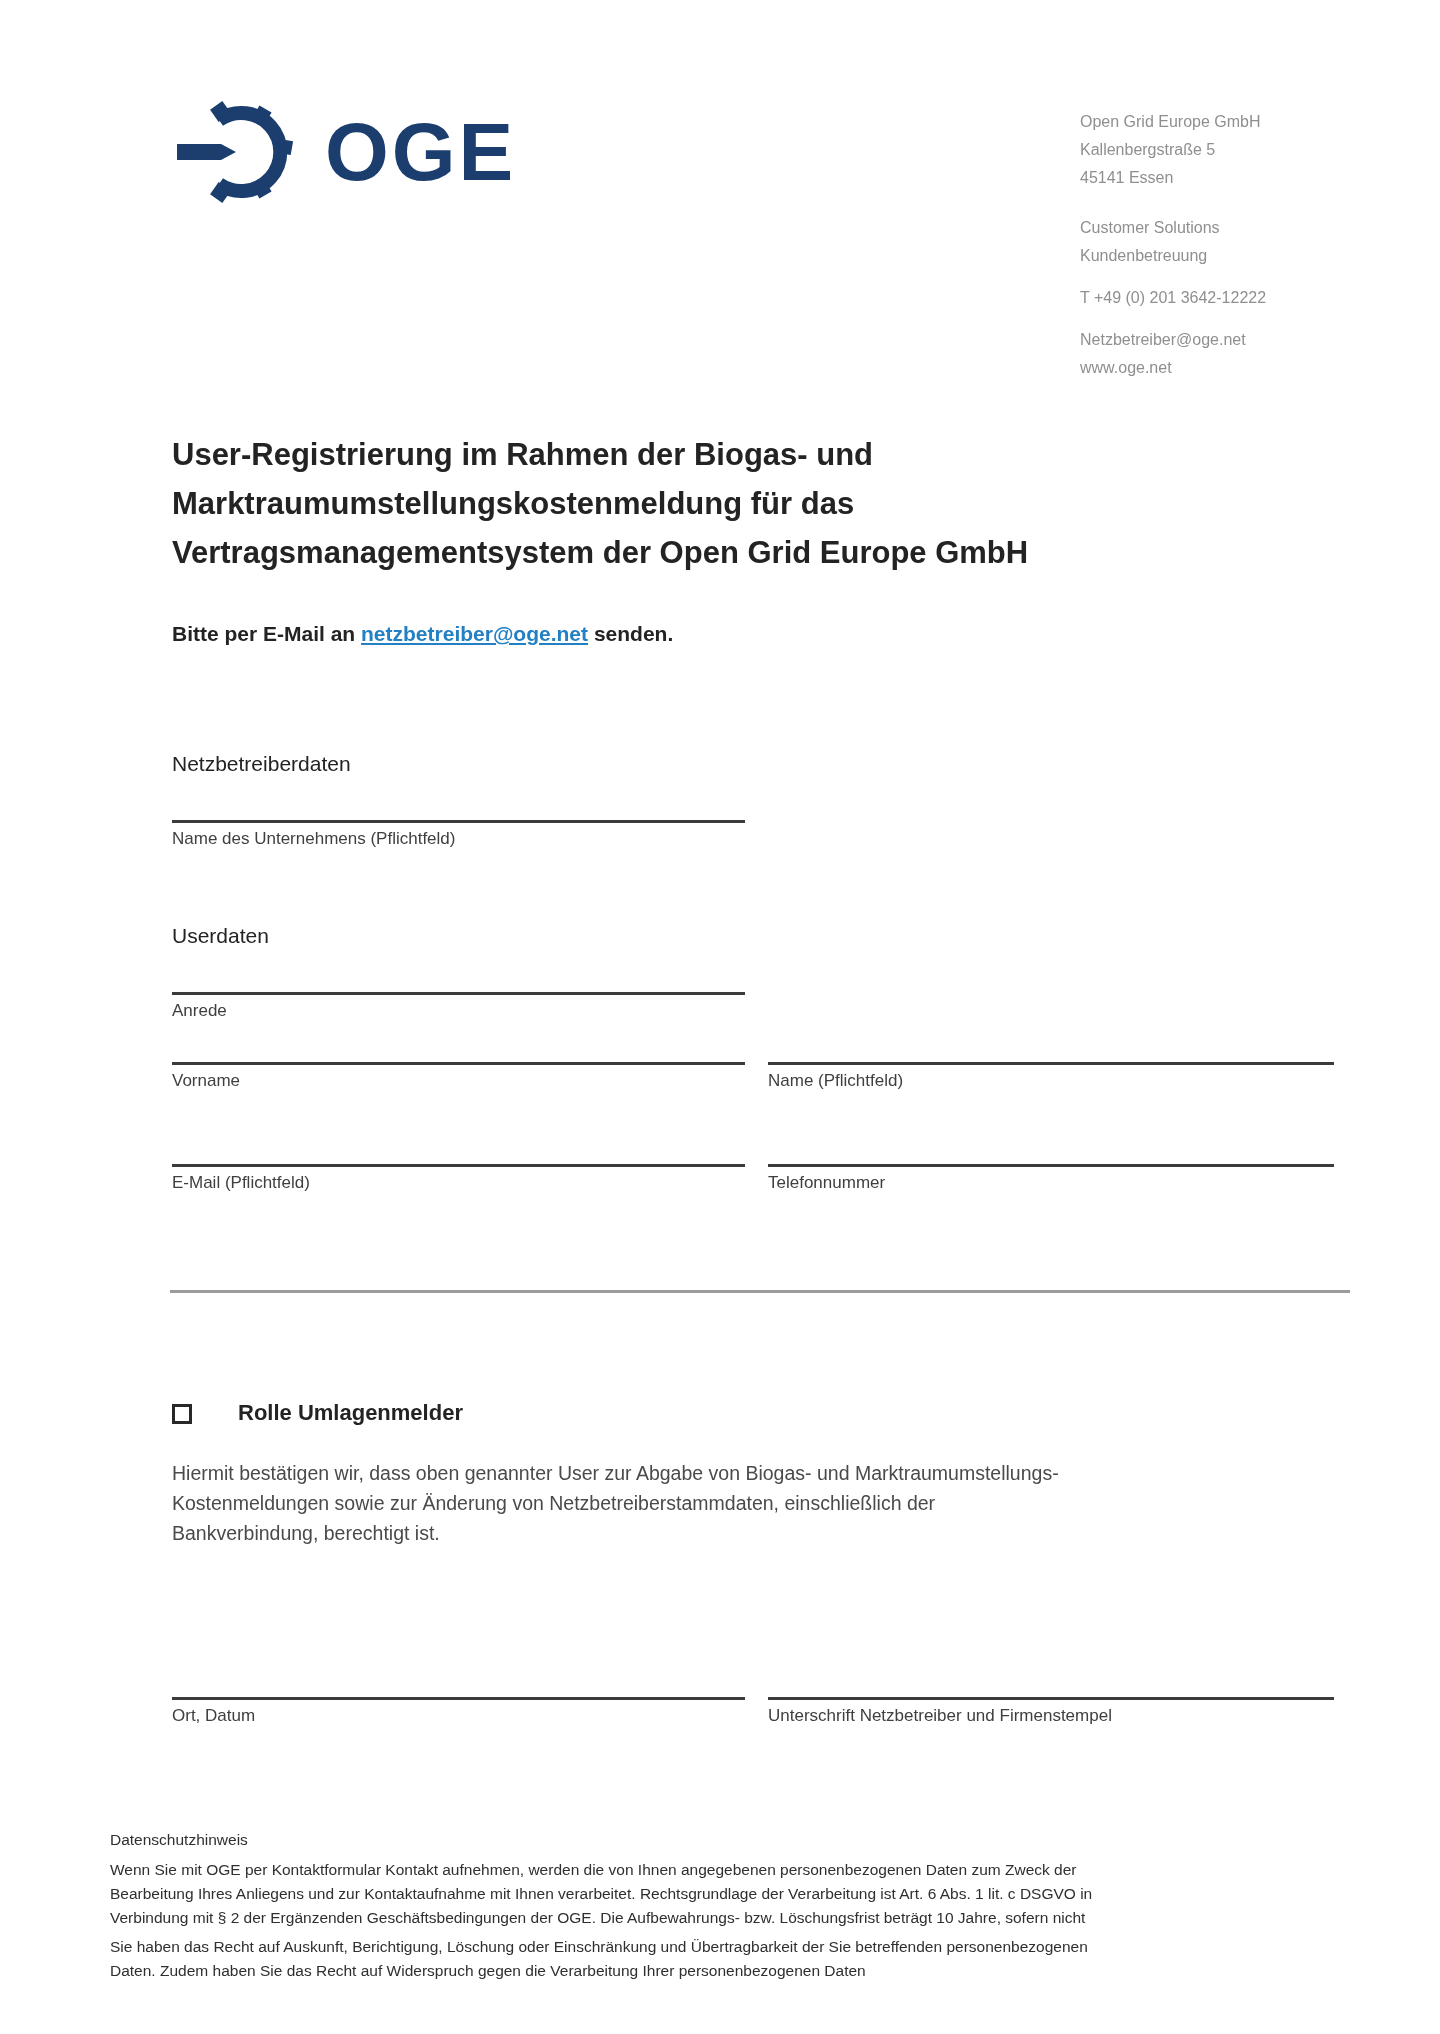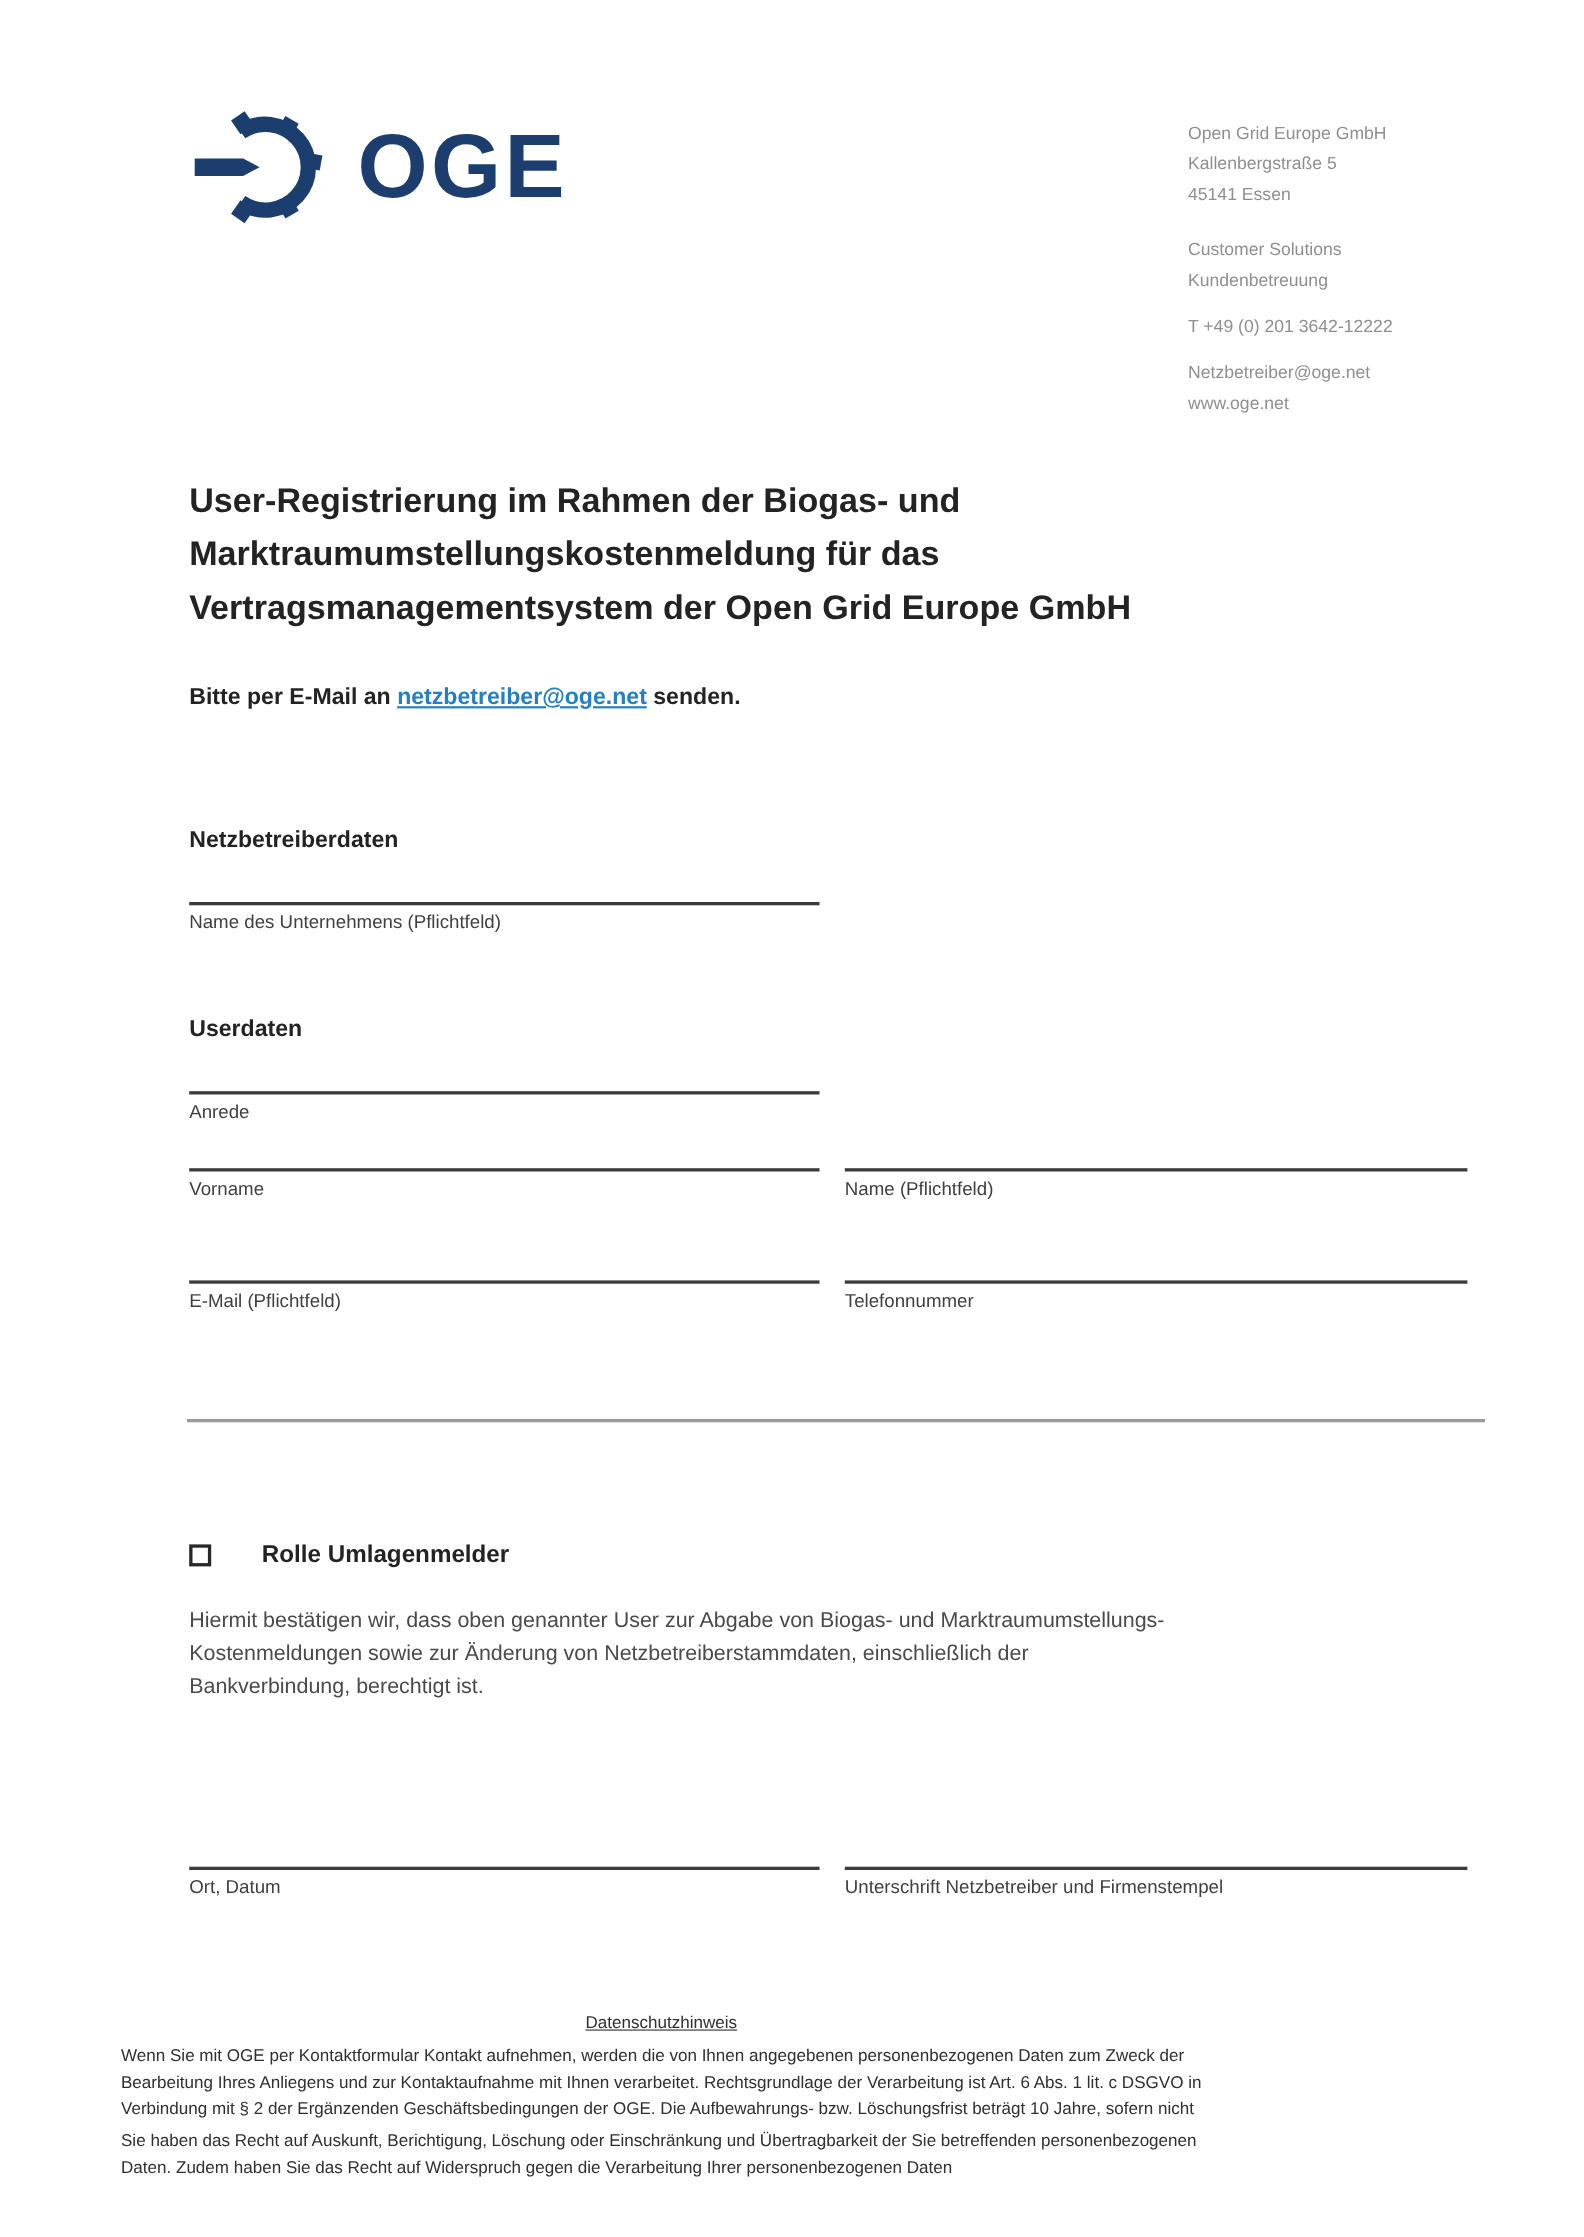--- a/index.html
+++ b/index.html
@@ -19,34 +19,34 @@
   .letterhead { position:absolute; left:1080px; top:108px; color:#8f8f8f; font-size:16px; }
   .letterhead p { line-height:28px; white-space:nowrap; }
   .gap-lg { margin-top:22px; }
   .gap-md { margin-top:14px; }
   
   .doc-title { position:absolute; left:172px; top:430px; font-size:31px; font-weight:bold; color:#232323; line-height:49px; }
   
   .mail-line { position:absolute; left:172px; top:622px; font-size:21px; font-weight:bold; color:#232323; }
   .mail-link { color:#2380c4; text-decoration:underline; cursor:pointer; }
   
-  .section-h { position:absolute; font-size:21px; font-weight:bold; color:#232323; }
+  .section-h { position:absolute; font-size:21px; font-weight:normal; color:#232323; }
   .fline { position:absolute; border-top:3px solid #3b3b3b; height:0; }
   .flabel { position:absolute; font-size:17px; color:#3f3f3f; white-space:nowrap; }
   .divider { position:absolute; border-top:3px solid #9b9b9b; height:0; }
   
   .checkbox {
     position:absolute; left:172px; top:1404px; width:20px; height:20px;
     border:3px solid #282828; background:#fff; cursor:pointer;
   }
   .rolle-label { position:absolute; left:210px; top:1400px; font-size:22px; font-weight:bold; color:#232323;margin-left:28px; }
   .confirm { position:absolute; left:172px; top:1458px; font-size:19.5px; color:#4a4a4a; line-height:30px; }
   
   .privacy { position:absolute; left:110px; top:1828px; font-size:15.5px; color:#2f2f2f; }
-  .privacy-h { text-decoration:underline; line-height:24px; margin-bottom:6px;text-align:center; }
+  .privacy-h { line-height:24px; margin-bottom:6px; }
   .privacy p { line-height:24px; white-space:nowrap; }
   .p2 { margin-top:5px; }
 </style>
 </head>
 <body>
 
 <div class="page">
 
   <div class="logo">
     <svg viewBox="0 0 124 112" aria-hidden="true">

